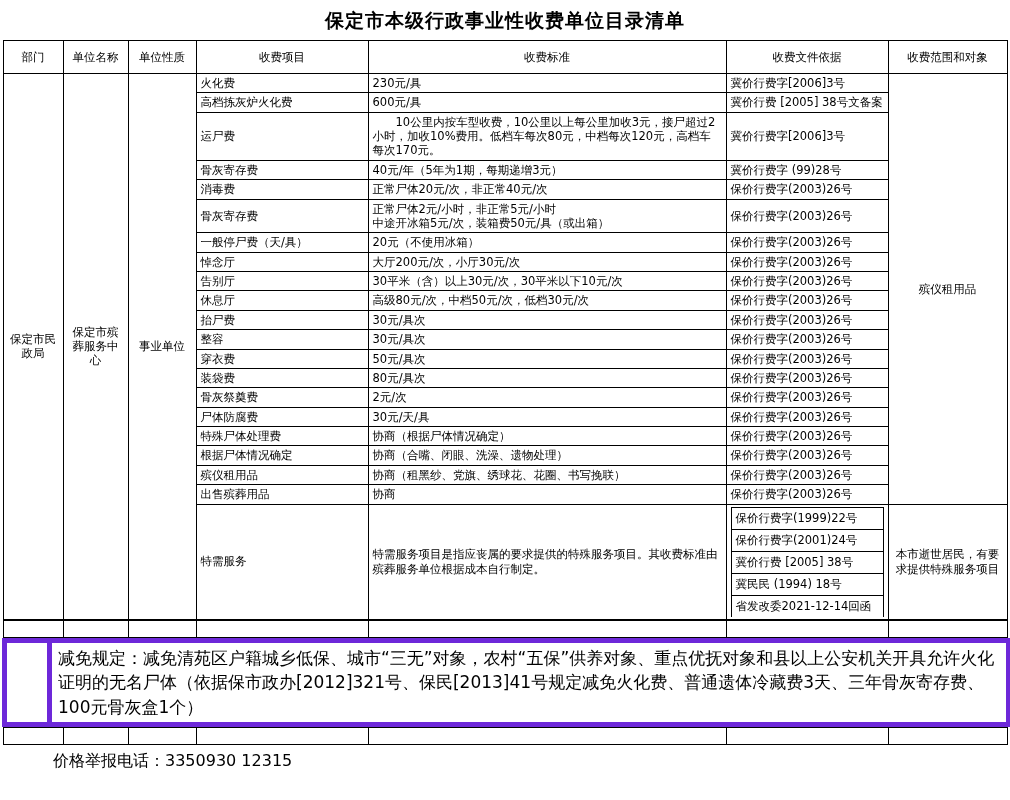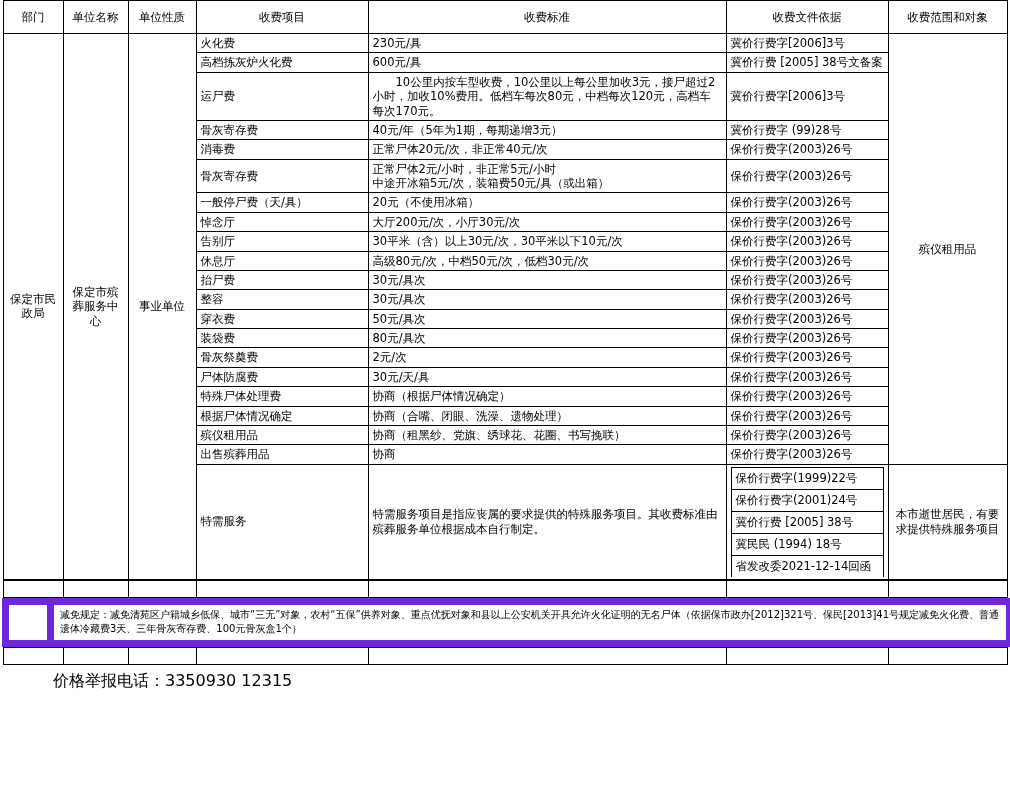--- a/index.html
+++ b/index.html
@@ -82,22 +82,22 @@
   }
   .nested tr:last-child td { border-bottom: 0; margin-left: 32px; }
   td.nest-holder { padding: 0; vertical-align: top; }
   .footer-table {
     border-collapse: collapse;
     width: 1004px;
     margin: 0 auto;
     table-layout: fixed;
   }
   .footer-table td {
-    border: 7px solid #6d28d9;
-    font-size: 10px;
+    border: 5px solid #6d28d9;
+    font-size: 17px;
     padding: 3px 6px;
     line-height: 1.45;
     vertical-align: middle;
   }
   .ft-blank { border: 1px solid #000000; width: 45px; }
   .spacer-row td { border: 1px solid #000000; height: 14px; padding: 0; }
   .tail-table {
     border-collapse: collapse;
     width: 1004px;
     margin: 0 auto;
@@ -114,20 +114,21 @@
     padding: 6px 0 0 50px;
     height: auto;
     text-align: left;
   }
 </style>
 </head>
 <body>
 
 <div class="page">
 
+  <div class="doc-title">保定市本级行政事业性收费单位目录清单</div>
 
   <table class="grid">
     <colgroup>
       <col class="c-dept">
         <col class="c-unit">
         <col class="c-nature">
         <col class="c-item">
       <col class="c-std">
         <col class="c-doc">
         <col class="c-scope">

